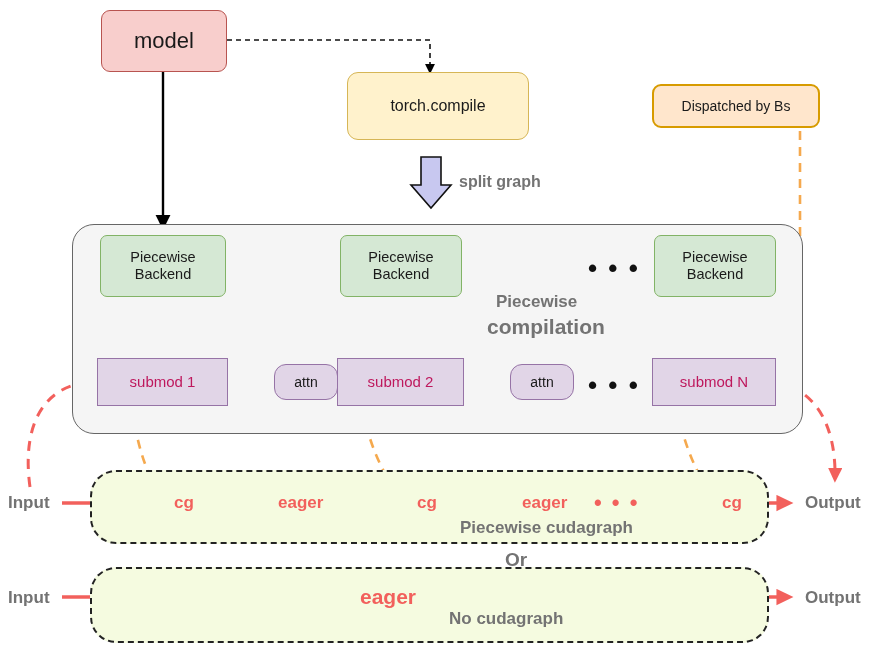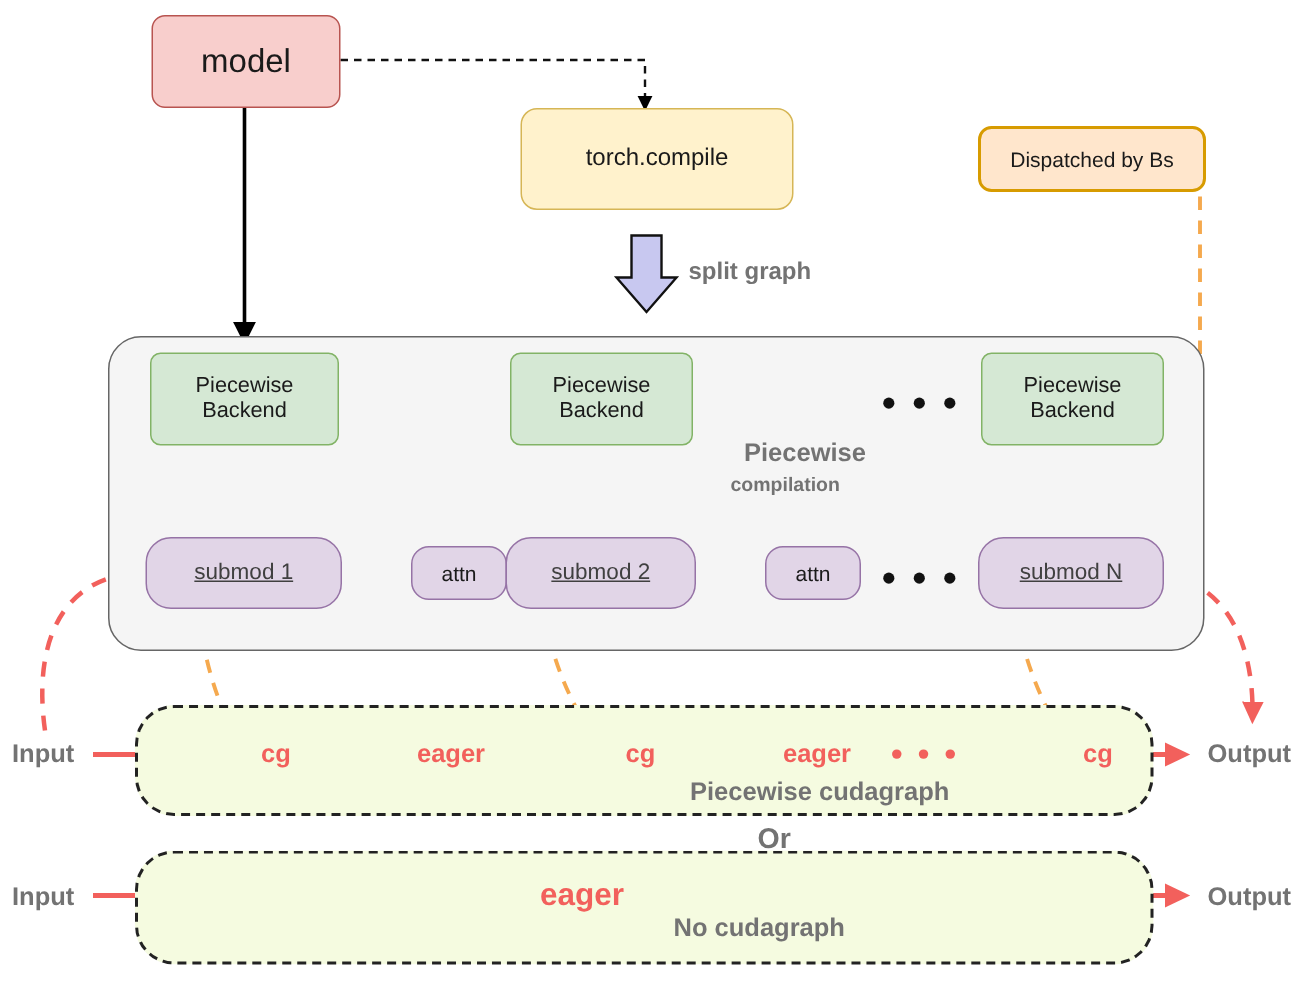--- a/index.html
+++ b/index.html
@@ -13,22 +13,22 @@
 
   .model-box{background:#f8cecc;border:1.6px solid #b85450;border-radius:9px;
              font-size:22px;color:#1a1a1a;}
   .compile-box{background:#fff2cc;border:1.6px solid #d6b656;border-radius:11px;
                font-size:16px;color:#1a1a1a;}
   .dispatch-box{background:#ffe6cc;border:2.4px solid #d79b00;border-radius:9px;
                 font-size:14px;color:#1a1a1a;}
   .group-box{background:#f5f5f5;border:1.6px solid #666666;border-radius:22px;}
   .backend-box{background:#d5e8d4;border:1.5px solid #82b366;border-radius:7px;
                font-size:14.5px;color:#1a1a1a;}
-  .submod-box{background:#e1d5e7;border:1.5px solid #9673a6;border-radius:17px;
-              font-size:15px;color:#404040;text-decoration:underline;}
+  .submod-box{background:#e1d5e7;border:1.5px solid #9673a6;border-radius:0;
+              font-size:15px;color:#be185d;}
   .attn-box{background:#e1d5e7;border:1.5px solid #9673a6;border-radius:12px;
             font-size:14px;color:#1a1a1a;margin-left:22px;}
   .lane-box{background:#f5fbe0;border:2px dashed #222222;border-radius:26px;}
 
   .lbl{position:absolute;white-space:nowrap;}
   .lbl-bold{font-weight:bold;color:#737373;}
   .lbl-red{color:#f2605c;font-weight:bold;margin-left:24px;}
   .dots{position:absolute;white-space:nowrap;font-size:26px;font-weight:bold;
         color:#111111;letter-spacing:2px;line-height:1;}
   .dots-red{color:#f2605c;}
@@ -93,30 +93,30 @@
   </svg>
 
   <div class="node compile-box" style="left:347px;top:72px;width:182px;height:68px;">
     <span>torch.compile</span>
   </div>
 
   <div class="node model-box" style="left:101px;top:10px;width:126px;height:62px;">
     <span>model</span>
   </div>
 
-  <div class="node dispatch-box" style="left:652px;top:84px;width:152px;height:44px;">
+  <div class="node dispatch-box" style="left:652px;top:84px;width:168px;height:44px;">
     <span>Dispatched by Bs</span>
   </div>
 
   <div class="lbl lbl-bold" style="left:459px;top:173px;font-size:16px;">split graph</div>
 
   <div class="group-box" style="position:absolute;left:72px;top:224px;width:729px;height:208px;"></div>
 
   <div class="lbl lbl-bold" style="left:496px;top:292px;font-size:17px;text-align:center;">Piecewise</div>
-  <div class="lbl lbl-bold" style="left:487px;top:315px;font-size:13px;text-align:right;">compilation</div>
+  <div class="lbl lbl-bold" style="left:487px;top:315px;font-size:21px;text-align:right;">compilation</div>
 
   <div class="dots" style="left:588px;top:255px;">• • •</div>
 
   <div class="node backend-box" style="left:100px;top:235px;width:126px;height:62px;
        flex-direction:column;">
     <span>Piecewise</span>
     <span>Backend</span>
   </div>
   <div class="node backend-box" style="left:340px;top:235px;width:122px;height:62px;
        flex-direction:column;">

